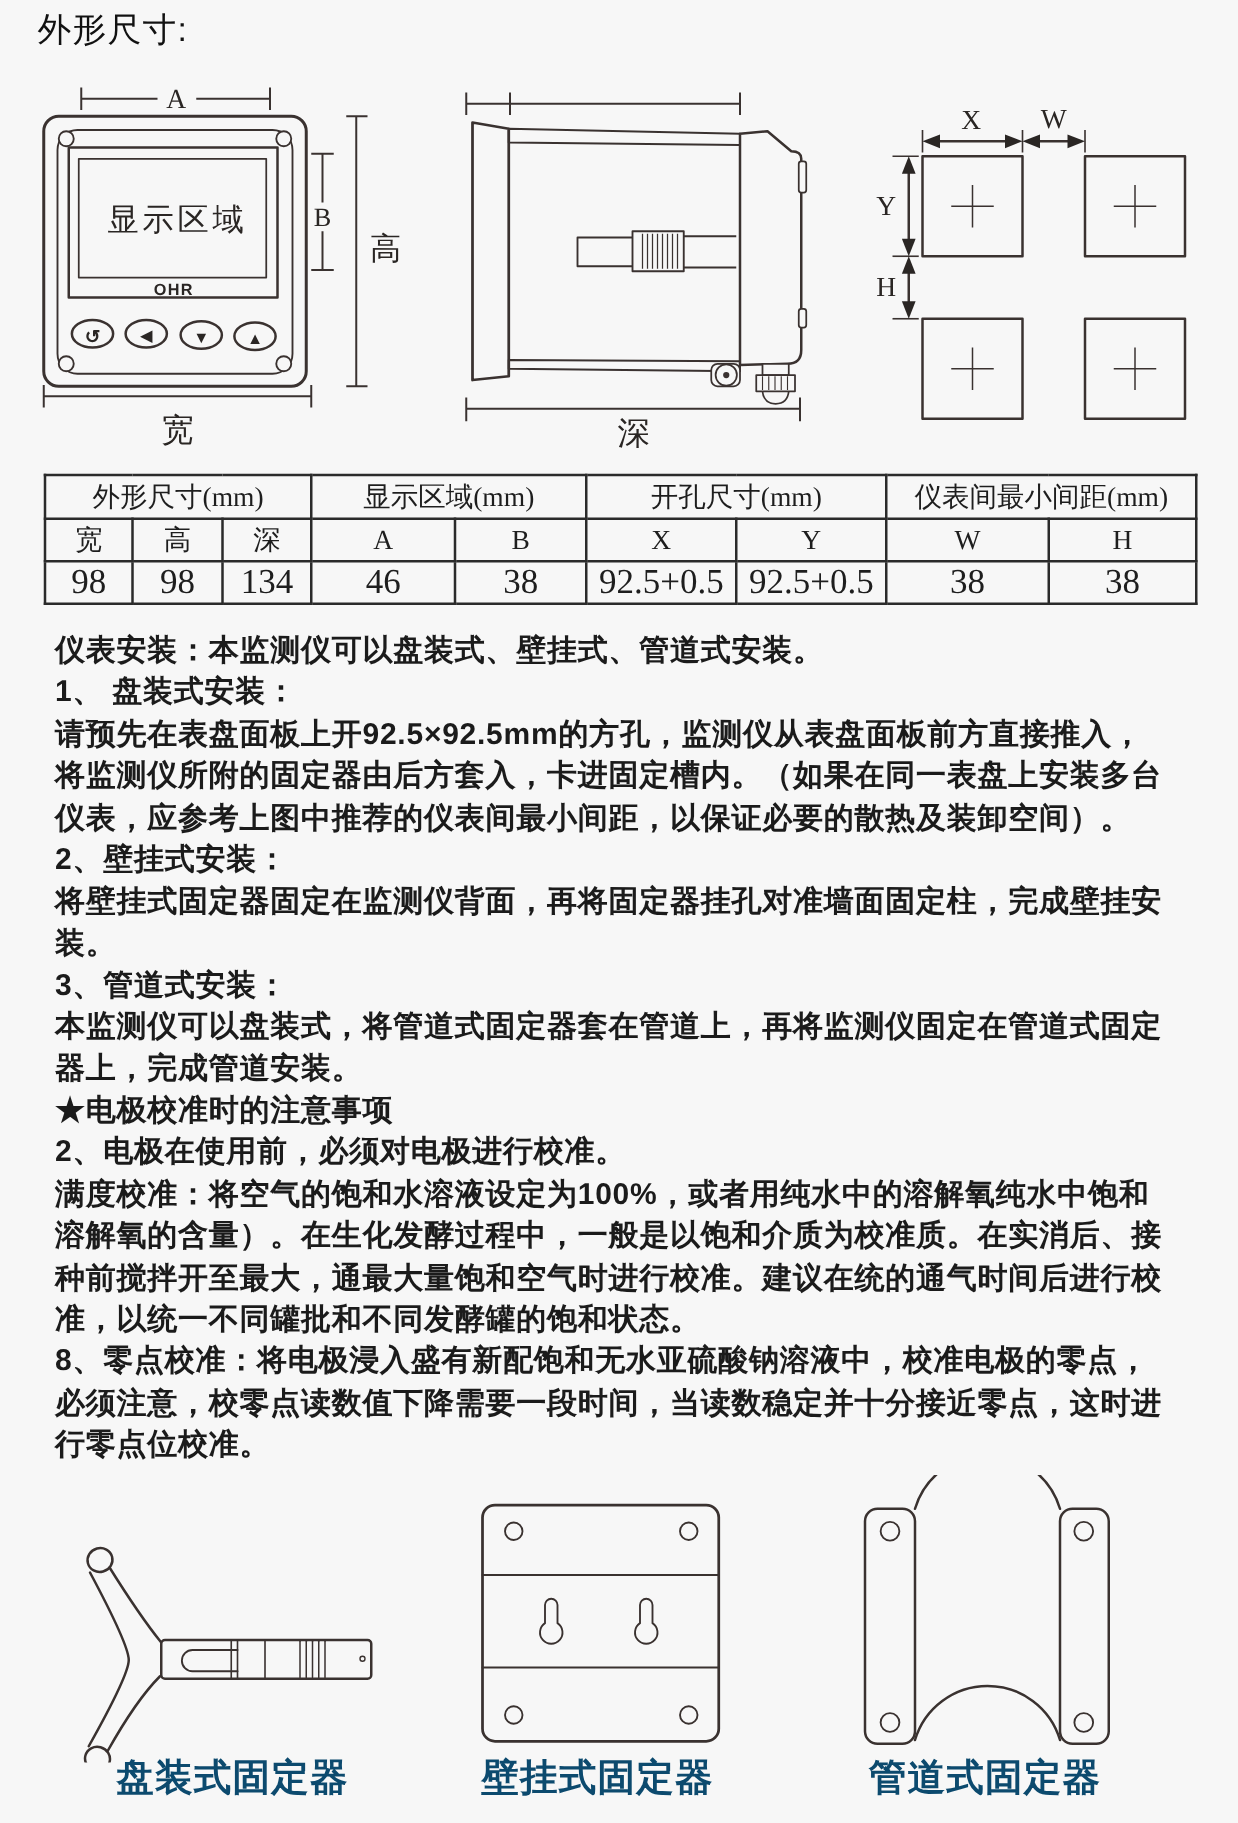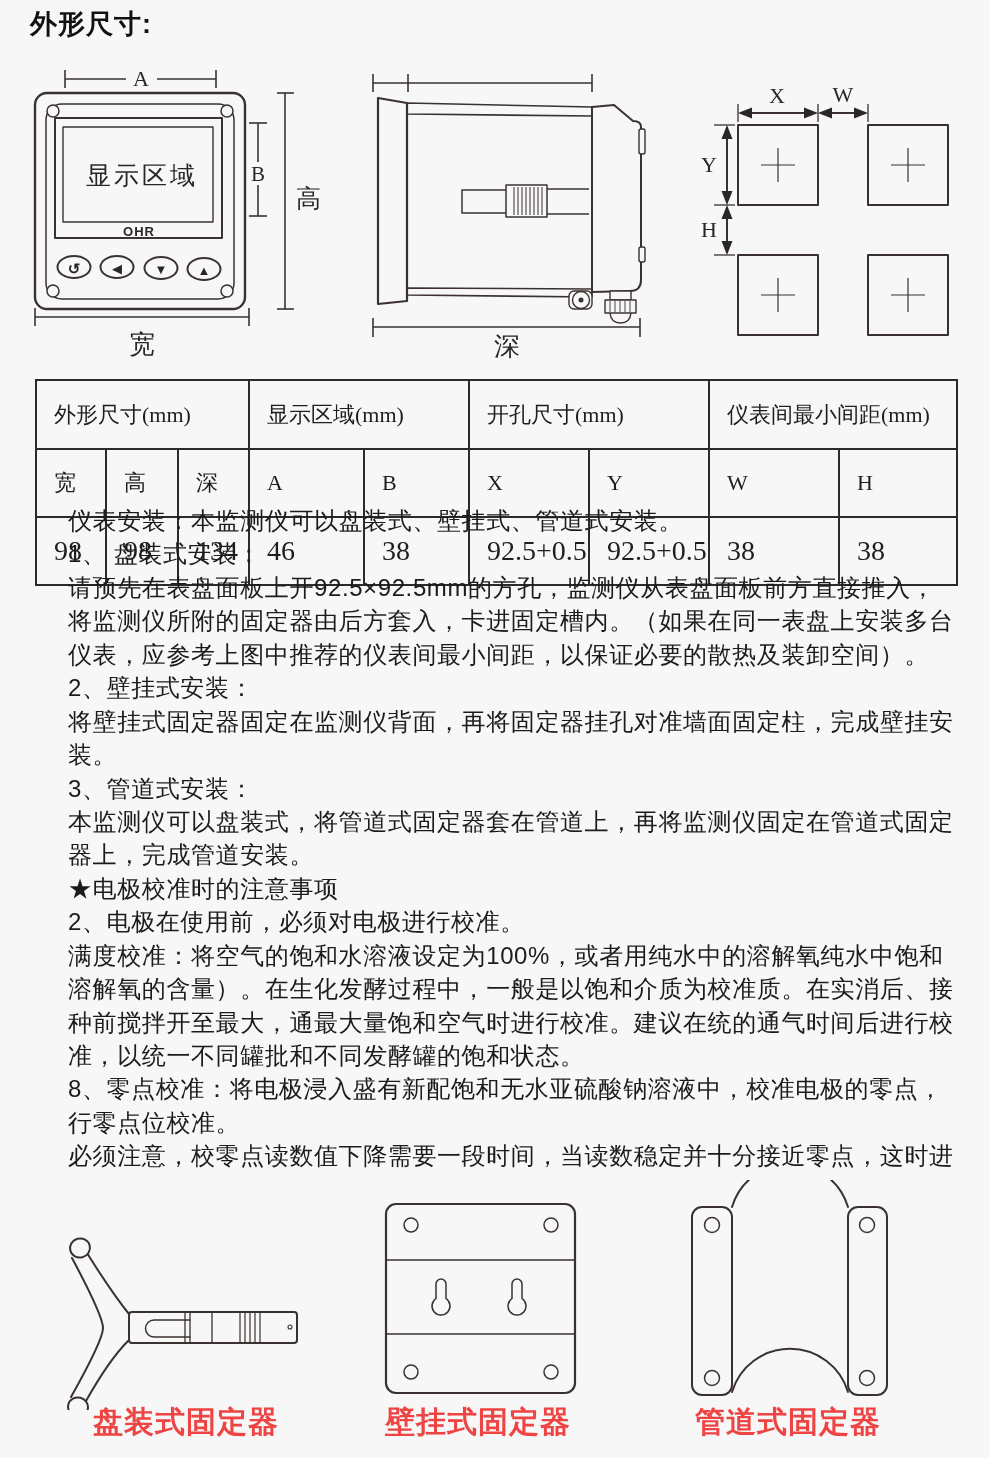--- a/index.html
+++ b/index.html
@@ -8,48 +8,48 @@
     background:#f7f7f7;
     position:relative;
     overflow:hidden;
     font-family:"Liberation Sans", sans-serif;
     color:#1b1b1b;
     -webkit-font-smoothing:antialiased;
   }
   .abs{position:absolute;}
   #page-title{
     left:30px;top:6px;
-    font-size:27px;font-weight:700;color:#111;
+    font-size:27px;font-weight:400;color:#111;
     letter-spacing:1px;
   }
   
   #dim-table-wrap{left:35px;top:379px;width:921px;}
   table.dim{
     border-collapse:collapse;table-layout:fixed;width:921px;
     font-family:"Liberation Serif", serif;color:#1e1e1e;
   }
   table.dim td{
     border:2px solid #2b2b2b;
-    text-align:left;vertical-align:middle;
-    padding:17px;overflow:hidden;white-space:nowrap;
+    text-align:center;vertical-align:middle;
+    padding:0;overflow:hidden;white-space:nowrap;
   }
   tr.grp td{height:33px;font-size:22px;}
   tr.sub td{height:32px;font-size:22px;}
   tr.val td{height:29px;font-size:28px;}
   
   #install-text{left:44px;top:504px;width:930px;}
   #install-text .tl{
     font-size:24px;line-height:33.45px;height:33.45px;
     letter-spacing:0.6px;white-space:nowrap;
-    font-weight:400;color:#1b1b1b;margin-left:24px;
+    font-weight:700;color:#1b1b1b;
   }
   
   .fixer-caption{
     font-family:Liberation Serif, serif;
-    font-size:30px;font-weight:600;color:#ef4444;
+    font-size:30px;font-weight:600;color:#0c4a6e;
     text-align:center;top:1402px;height:38px;letter-spacing:1px;
   }
   #cap-panel{left:92px;width:188px;}
   #cap-wall{left:384px;width:188px;}
   #cap-pipe{left:692px;width:192px;}
   svg{display:block;}
   svg text{user-select:none;}
   .serif-lbl{font-family:"Liberation Serif", serif;fill:#2a2624;}
   .brand-lbl{font-family:"Liberation Sans", sans-serif;font-weight:700;fill:#2a2624;}
 </style>
@@ -274,22 +274,22 @@
   <div class="tl">3、管道式安装：</div>
   <div class="tl">本监测仪可以盘装式，将管道式固定器套在管道上，再将监测仪固定在管道式固定</div>
   <div class="tl">器上，完成管道安装。</div>
   <div class="tl">★电极校准时的注意事项</div>
   <div class="tl">2、电极在使用前，必须对电极进行校准。</div>
   <div class="tl">满度校准：将空气的饱和水溶液设定为100%，或者用纯水中的溶解氧纯水中饱和</div>
   <div class="tl">溶解氧的含量）。在生化发酵过程中，一般是以饱和介质为校准质。在实消后、接</div>
   <div class="tl">种前搅拌开至最大，通最大量饱和空气时进行校准。建议在统的通气时间后进行校</div>
   <div class="tl">准，以统一不同罐批和不同发酵罐的饱和状态。</div>
   <div class="tl">8、零点校准：将电极浸入盛有新配饱和无水亚硫酸钠溶液中，校准电极的零点，</div>
+  <div class="tl">必须注意，校零点读数值下降需要一段时间，当读数稳定并十分接近零点，这时进</div>
   <div class="tl">行零点位校准。</div>
-  <div class="tl">必须注意，校零点读数值下降需要一段时间，当读数稳定并十分接近零点，这时进</div>
 </div>
 
 <svg class="abs" style="left:0;top:1180px" width="990" height="230" viewBox="0 1180 990 230">
   <g stroke="#3a3230" fill="none" stroke-linejoin="round" stroke-linecap="round">
 
     <g>
       <path d="M87,1253 Q112,1293 129,1314" stroke-width="2"></path>
       <path d="M72,1258 Q103,1316 103,1328 Q103,1340 71,1397" stroke-width="2"></path>
       <path d="M128,1341 Q109,1360 86,1401" stroke-width="2"></path>
       <ellipse cx="80" cy="1248" rx="10" ry="9.5" transform="rotate(-15 80 1248)" stroke-width="2" fill="#f7f7f7"></ellipse>

